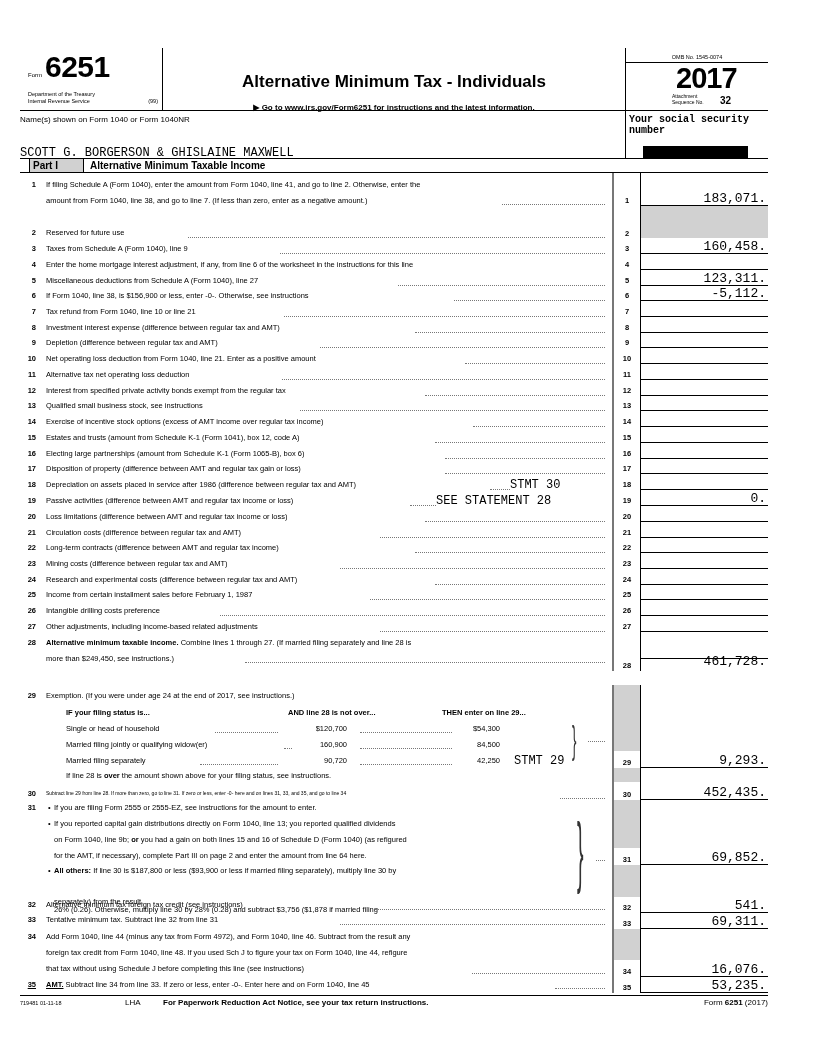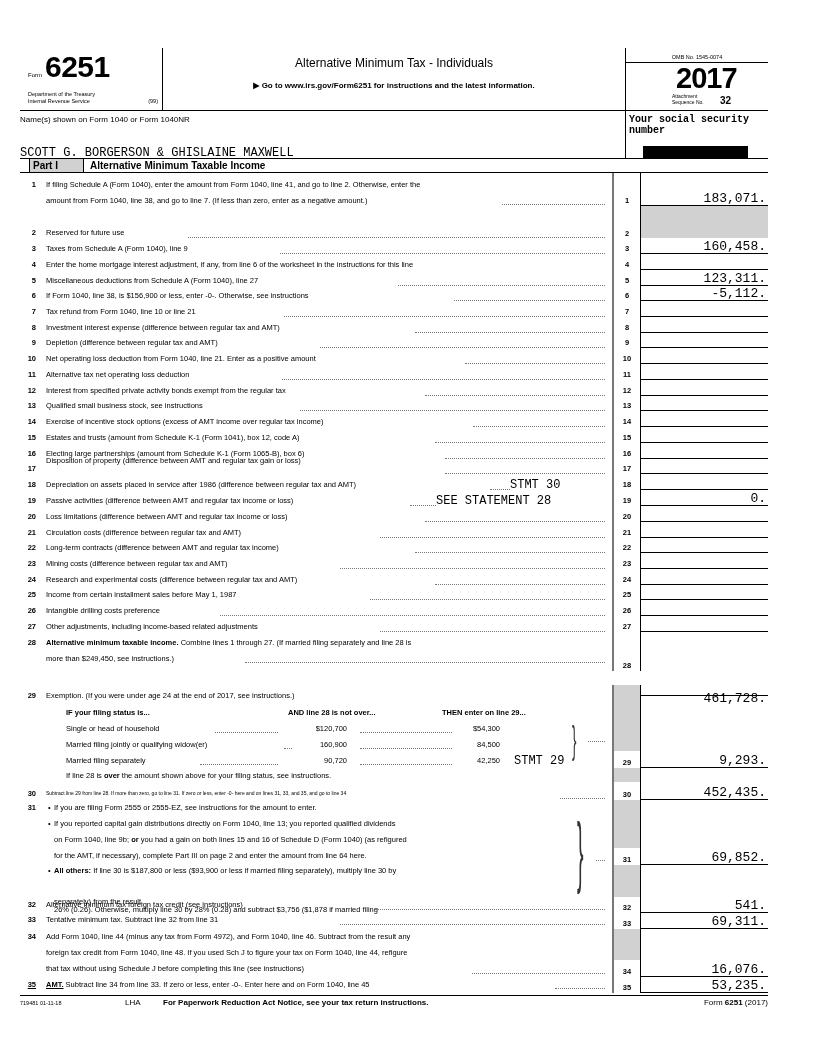--- a/index.html
+++ b/index.html
@@ -8,21 +8,21 @@
   .page { position: absolute; left: 20px; top: 48px; width: 748px; }
 
   
   .hdr { position: relative; height: 63px; border-bottom: 1px solid #000; }
   .hdr-left { position: absolute; left: 0; top: 0; width: 143px; height: 63px; border-right: 1px solid #000; }
   .form-word { position: absolute; left: 8px; top: 24px; font-size: 6px; }
   .form-num { position: absolute; left: 25px; top: 2px; font-size: 30px; font-weight: bold; letter-spacing: -0.5px; }
   .dept { position: absolute; left: 8px; top: 43px; font-size: 5.5px; line-height: 7px; width: 132px; }
   .dept .code { position: absolute; right: 2px; top: 7px; }
   .hdr-center { position: absolute; left: 143px; top: 0; width: 462px; height: 63px; text-align: center; }
-  .title { font-size: 12px; font-weight: normal; margin-top: 8px; }
+  .title { font-size: 17px; font-weight: bold; margin-top: 24px; }
   .sub1 { font-size: 8px; font-weight: bold; margin-top: 11px; }
   .sub2 { font-size: 8px; font-weight: bold; margin-top: 5px; }
   .hdr-right { position: absolute; left: 605px; top: 0; width: 143px; height: 63px; border-left: 1px solid #000; }
   .omb { font-size: 5.5px; text-align: center; padding-top: 6px; height: 15px; border-bottom: 1px solid #000; }
   .year { position: absolute; left: 50px; top: 14px; font-size: 29px; font-weight: bold; letter-spacing: -1px; }
   .attach { position: absolute; left: 46px; top: 46px; font-size: 5px; line-height: 5.5px; }
   .seq { position: absolute; left: 94px; top: 47px; font-size: 10px; font-weight: bold; }
 
   .name-row { position: relative; height: 48px; border-bottom: 1px solid #000; }
   .name-label { position: absolute; left: 0; top: 4px; font-size: 8px; }
@@ -202,21 +202,21 @@
       </div>
       <div class="box-val" style="top:254px;height:16px;line-height:20px;"></div>
       <span class="ln" style="top:276px;">16</span>
       <span class="lt" style="top:276px;">Electing large partnerships (amount from Schedule K-1 (Form 1065-B), box 6)</span>
       <span class="dots" style="top:285px;left:425px;width:160px;"></span>
       <div class="box-num" style="top:270px;height:16px;">
         <span style="position:absolute;left:0;right:0;bottom:0;background:#fff;line-height:11px;">16</span>
       </div>
       <div class="box-val" style="top:270px;height:16px;line-height:20px;"></div>
       <span class="ln" style="top:291px;">17</span>
-      <span class="lt" style="top:283px;">Disposition of property (difference between AMT and regular tax gain or loss)</span>
+      <span class="lt" style="top:291px;">Disposition of property (difference between AMT and regular tax gain or loss)</span>
       <span class="dots" style="top:300px;left:425px;width:160px;"></span>
       <div class="box-num" style="top:285px;height:16px;">
         <span style="position:absolute;left:0;right:0;bottom:0;background:#fff;line-height:11px;">17</span>
       </div>
       <div class="box-val" style="top:285px;height:16px;line-height:20px;"></div>
       <span class="ln" style="top:307px;">18</span>
       <span class="lt" style="top:307px;">Depreciation on assets placed in service after 1986 (difference between regular tax and AMT)</span>
       <div class="box-num" style="top:301px;height:16px;">
         <span style="position:absolute;left:0;right:0;bottom:0;background:#fff;line-height:11px;">18</span>
       </div>
@@ -256,21 +256,21 @@
       </div>
       <div class="box-val" style="top:380px;height:16px;line-height:20px;"></div>
       <span class="ln" style="top:402px;">24</span>
       <span class="lt" style="top:402px;">Research and experimental costs (difference between regular tax and AMT)</span>
       <span class="dots" style="top:411px;left:415px;width:170px;"></span>
       <div class="box-num" style="top:396px;height:16px;">
         <span style="position:absolute;left:0;right:0;bottom:0;background:#fff;line-height:11px;">24</span>
       </div>
       <div class="box-val" style="top:396px;height:16px;line-height:20px;"></div>
       <span class="ln" style="top:417px;">25</span>
-      <span class="lt" style="top:417px;">Income from certain installment sales before May 1, 1987</span>
+      <span class="lt" style="top:417px;">Income from certain installment sales before February 1, 1987</span>
       <span class="dots" style="top:426px;left:350px;width:235px;"></span>
       <div class="box-num" style="top:411px;height:16px;">
         <span style="position:absolute;left:0;right:0;bottom:0;background:#fff;line-height:11px;">25</span>
       </div>
       <div class="box-val" style="top:411px;height:16px;line-height:20px;"></div>
       <span class="ln" style="top:433px;">26</span>
       <span class="lt" style="top:433px;">Intangible drilling costs preference</span>
       <span class="dots" style="top:442px;left:200px;width:385px;"></span>
       <div class="box-num" style="top:427px;height:16px;">
         <span style="position:absolute;left:0;right:0;bottom:0;background:#fff;line-height:11px;">26</span>
@@ -287,21 +287,21 @@
       <span class="dots" style="top:316px;left:470px;width:20px;"></span>
       <span class="stmt" style="top:321px;left:416px;">SEE STATEMENT 28</span>
       <span class="dots" style="top:332px;left:390px;width:26px;"></span>
       <span class="ln" style="top:465px;">28</span>
       <span class="lt" style="top:465px;"><b>Alternative minimum taxable income.</b><span> Combine lines 1 through 27. (If married filing separately and line 28 is</span></span>
       <span class="lt" style="top:481px;">more than $249,450, see instructions.)</span>
       <span class="dots" style="top:489px;left:225px;width:360px;"></span>
       <div class="box-num" style="top:458px;height:40px;">
         <span style="position:absolute;left:0;right:0;bottom:0;background:#fff;line-height:11px;">28</span>
       </div>
-      <div class="box-val" style="top: 483px; height: 40px; padding-top: 35px;">461,728.</div>
+      <div class="box-val" style="top: 446px; height: 40px; padding-top: 35px;">461,728.</div>
       <span class="ln" style="top:518px;">29</span>
       <span class="lt" style="top:518px;">Exemption. (If you were under age 24 at the end of 2017, see instructions.)</span>
       <span class="lt" style="top:535px;left:46px;font-weight:bold;">IF your filing status is...</span>
       <span class="lt" style="top:535px;left:268px;font-weight:bold;">AND line 28 is not over...</span>
       <span class="lt" style="top:535px;left:422px;font-weight:bold;">THEN enter on line 29...</span>
       <span class="lt" style="top:551px;left:46px;">Single or head of household</span>
       <span class="lt" style="top:551px;left:267px;width:60px;text-align:right;">$120,700</span>
       <span class="lt" style="top:551px;left:420px;width:60px;text-align:right;">$54,300</span>
       <span class="lt" style="top:567px;left:46px;">Married filing jointly or qualifying widow(er)</span>
       <span class="lt" style="top:567px;left:267px;width:60px;text-align:right;">160,900</span>

